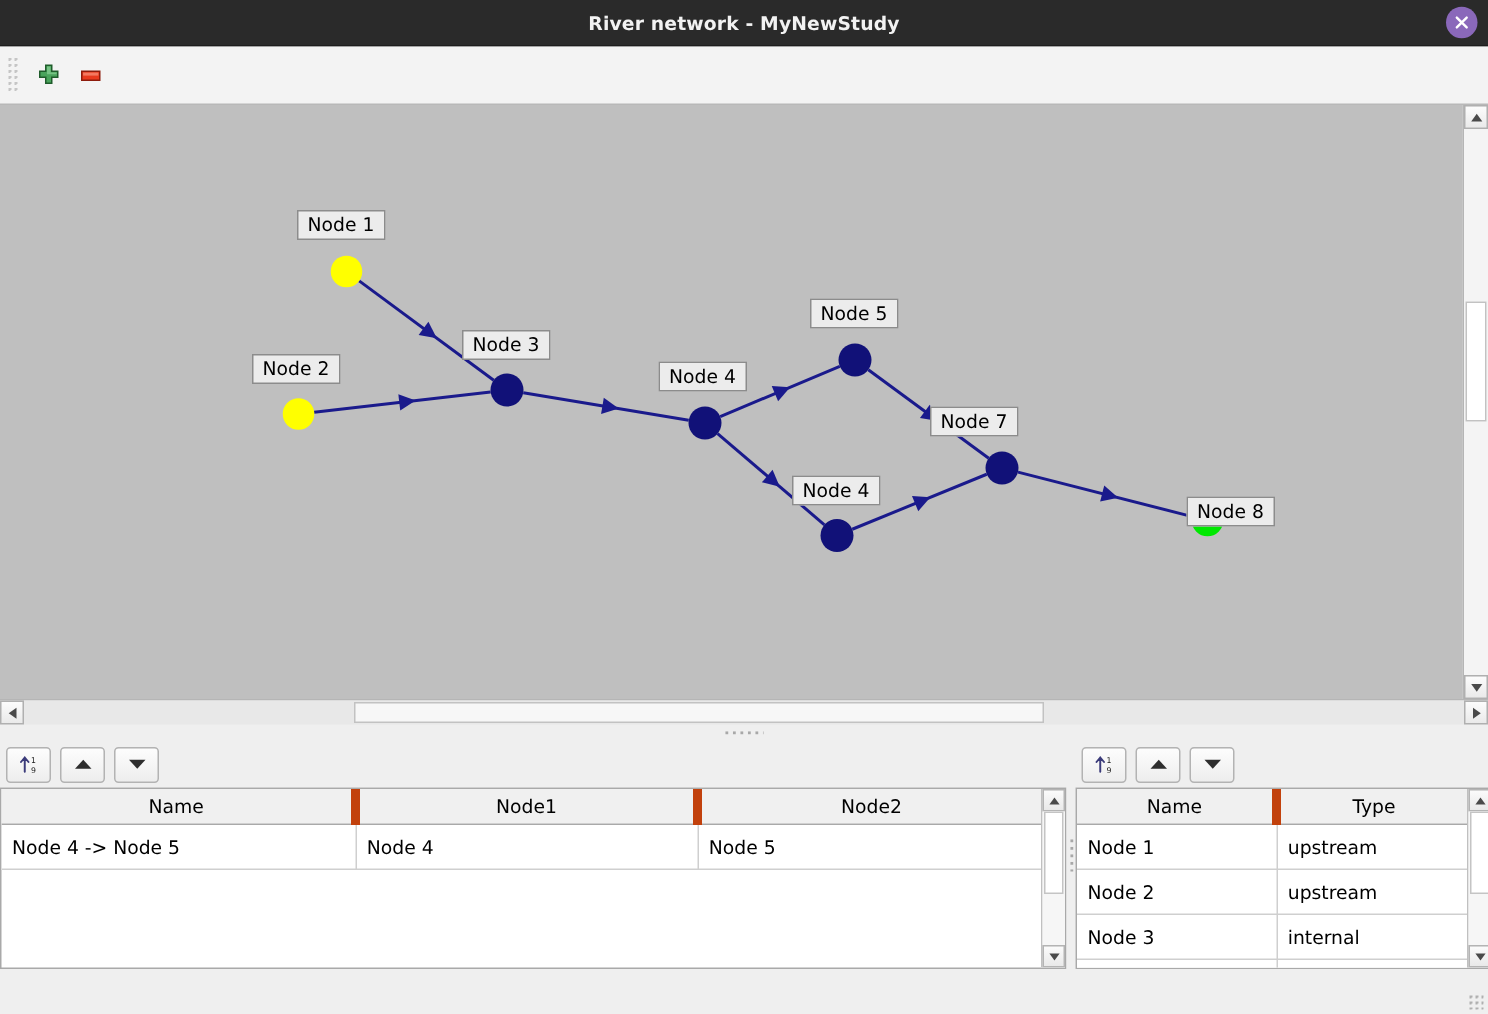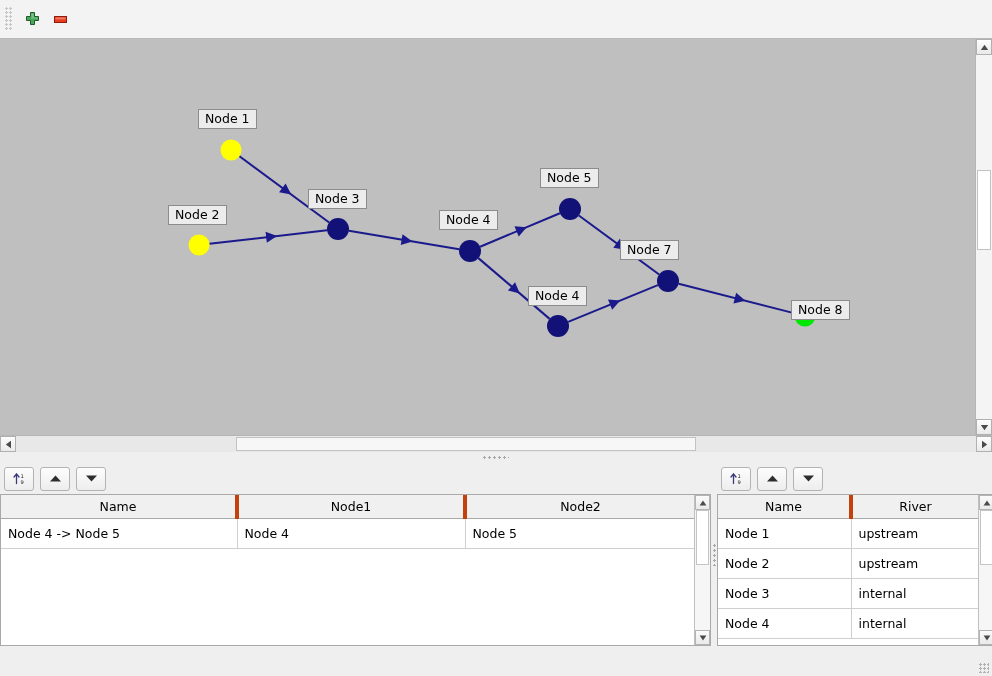--- a/index.html
+++ b/index.html
@@ -208,21 +208,21 @@
     overflow: hidden;
   }
   table.grid {
     border-collapse: collapse;
     width: 100%;
     table-layout: fixed;
     background: #fff;
   }
   table.grid th {
     background: #f0f0f0;
-    border-right: 4px solid #c2410c;
+    border-right: 6px solid #c2410c;
     border-bottom: 1px solid #a9a9a9;
     font-size: 12.5px;
     font-weight: normal;
     color: #000;
     height: 23px;
     text-align: center;
     padding: 0 4px;
   }
   table.grid th:last-child { border-right: none; }
   table.grid td {
@@ -272,20 +272,28 @@
     width: 10px; height: 10px;
     background-image: radial-gradient(circle at 1.5px 1.5px, #b0b0b0 1px, transparent 1.1px);
     background-size: 4px 4px;
   }
 </style>
 </head>
 <body>
 
 <div class="window">
 
+  <div class="titlebar">
+    <span class="titlebar-text">River network - MyNewStudy</span>
+    <div class="close-btn">
+      <svg width="11" height="11" viewBox="0 0 11 11">
+        <path d="M2.2 2.2 L8.8 8.8 M8.8 2.2 L2.2 8.8" stroke="#ffffff" stroke-width="1.6" stroke-linecap="round"></path>
+      </svg>
+    </div>
+  </div>
 
   <div class="toolbar">
     <div class="grip"></div>
     <div class="tool-btn">
       <svg width="17" height="17" viewBox="0 0 17 17">
         <path d="M6.5 1.5 h4 v4 h4 v4 h-4 v4 h-4 v-4 h-4 v-4 h4 z" fill="#4aa45c" stroke="#1f5c2b" stroke-width="1"></path>
         <path d="M7.3 2.4 h2.4 v4 h4 v1.1 h-6.4 z" fill="#7fc98c" opacity="0.85"></path>
       </svg>
     </div>
     <div class="tool-btn">
@@ -472,21 +480,21 @@
       <div class="table-area">
         <div class="table-scroll">
           <table class="grid">
             <colgroup>
                 <col style="width:133px">
                 <col style="width:127px">
               </colgroup>
             <thead>
                 <tr id="node-head">
                   <th>Name</th>
-                  <th>River</th>
+                  <th>Type</th>
                 </tr>
               </thead>
             <tbody id="node-body">
                 <tr>
                   <td>Node 1</td>
                   <td>upstream</td>
                 </tr>
                 <tr>
                   <td>Node 2</td>
                   <td>upstream</td>

